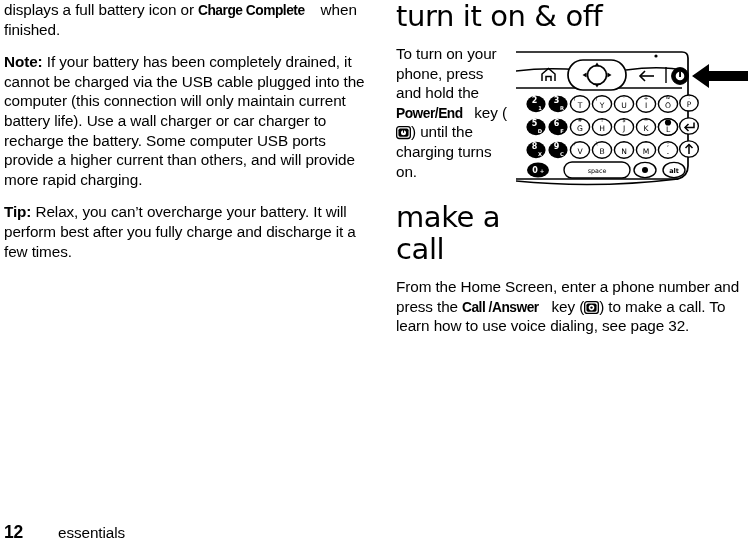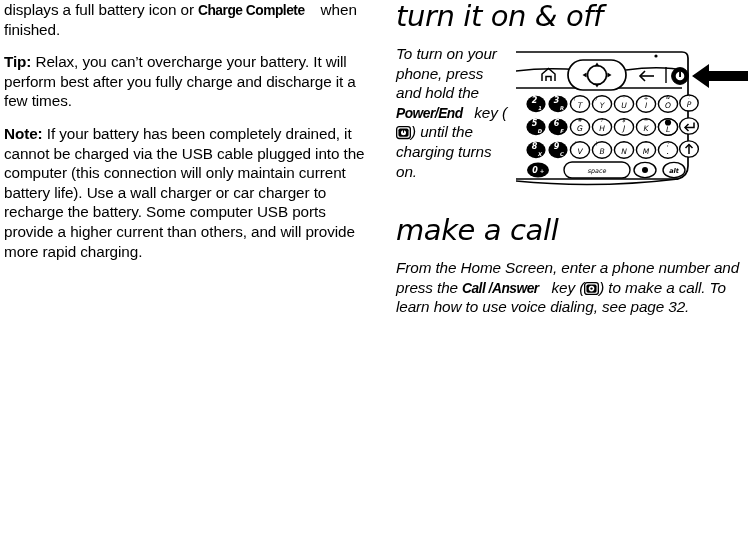--- a/index.html
+++ b/index.html
@@ -21,21 +21,21 @@
     position: absolute;
     left: 0; top: 0;
     width: 751px; height: 547px;
   }
 
   .col {
     position: absolute;
     top: 0;
   }
   #col-left  { left: 4px;   width: 370px; }
-  #col-right { left: 396px; width: 352px; font-style: italic; }
+  #col-right { left: 396px; width: 352px; }
 
   
   p.body {
     margin: 0 0 13px 0;
     font-size: 15.3px;
     line-height: 19.6px;
     letter-spacing: -0.1px;
     font-family: "Liberation Sans", sans-serif;
   }
 
@@ -54,21 +54,21 @@
   }
 
   h2.chapter {
     margin: 0 0 12px 0;
     font-size: 29px;
     line-height: 32px;
     font-weight: normal;
     letter-spacing: -0.4px;
     font-family: "DejaVu Sans", sans-serif;
   }
-  h2.chapter.second { margin-top: 33px; }
+  h2.chapter.second { margin-top: 20px; }
 
   
   #figure-wrap {
     float: right;
     width: 232px;
     height: 158px;
     margin: 4px 0 2px 8px;
     position: relative;
   }
 
@@ -112,23 +112,23 @@
 </style>
 </head>
 <body>
 
 <div id="page">
 
   <div class="col" id="col-left">
 
     <p class="body"><span>displays a full battery icon or </span><span class="cond">Charge Complete</span><span> when finished.</span></p>
 
+    <p class="body"><span class="lead">Note:</span><span> If your battery has been completely drained, it cannot be charged via the USB cable plugged into the computer (this connection will only maintain current battery life). Use a wall charger or car charger to recharge the battery. Some computer USB ports provide a higher current than others, and will provide more rapid charging.</span></p>
+
     <p class="body"><span class="lead">Tip:</span><span> Relax, you can’t overcharge your battery. It will perform best after you fully charge and discharge it a few times.</span></p>
-
-    <p class="body"><span class="lead">Note:</span><span> If your battery has been completely drained, it cannot be charged via the USB cable plugged into the computer (this connection will only maintain current battery life). Use a wall charger or car charger to recharge the battery. Some computer USB ports provide a higher current than others, and will provide more rapid charging.</span></p>
 
   </div>
 
   <div class="col" id="col-right">
 
     <h2 class="chapter">turn it on &amp; off</h2>
 
     <div id="figure-wrap">
       <svg id="phone-figure" viewBox="0 0 232 158" xmlns="http://www.w3.org/2000/svg">
         <defs>
@@ -307,14 +307,17 @@
 
     <p class="body"><span>From the Home Screen, enter a phone number and press the </span><span class="cond">Call /Answer</span><span> key (</span><span class="keyicon"><svg viewBox="0 0 16 14" xmlns="http://www.w3.org/2000/svg">
           <rect x="0.7" y="0.7" width="14.6" height="12.6" rx="2.6" ry="2.6" fill="#fff" stroke="#000" stroke-width="1.4"></rect>
           <rect x="2.6" y="2.6" width="10.8" height="8.8" rx="1.8" ry="1.8" fill="#000"></rect>
           <circle cx="8" cy="7" r="3" fill="#fff"></circle>
           <circle cx="8" cy="7" r="1.25" fill="#000"></circle>
         </svg></span><span>) to make a call. To learn how to use voice dialing, see page 32.</span></p>
 
   </div>
 
+  <div id="footer">
+    <span class="pageno">12</span><span class="chaptername">essentials</span>
+  </div>
 
 </div>
 
 </body></html>

